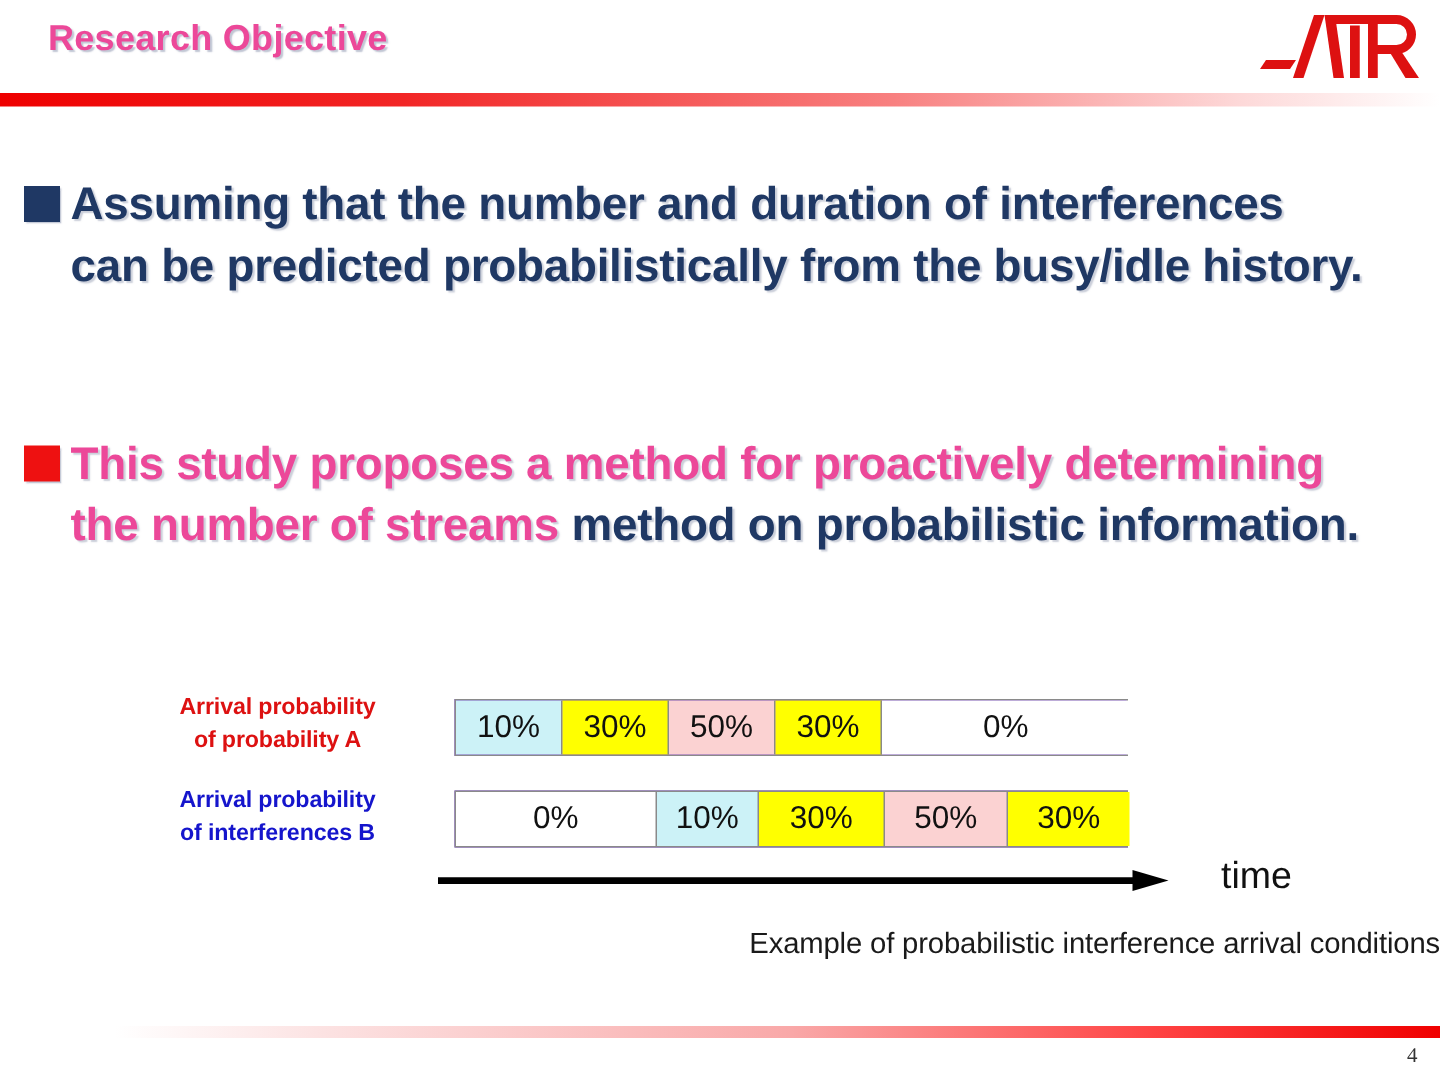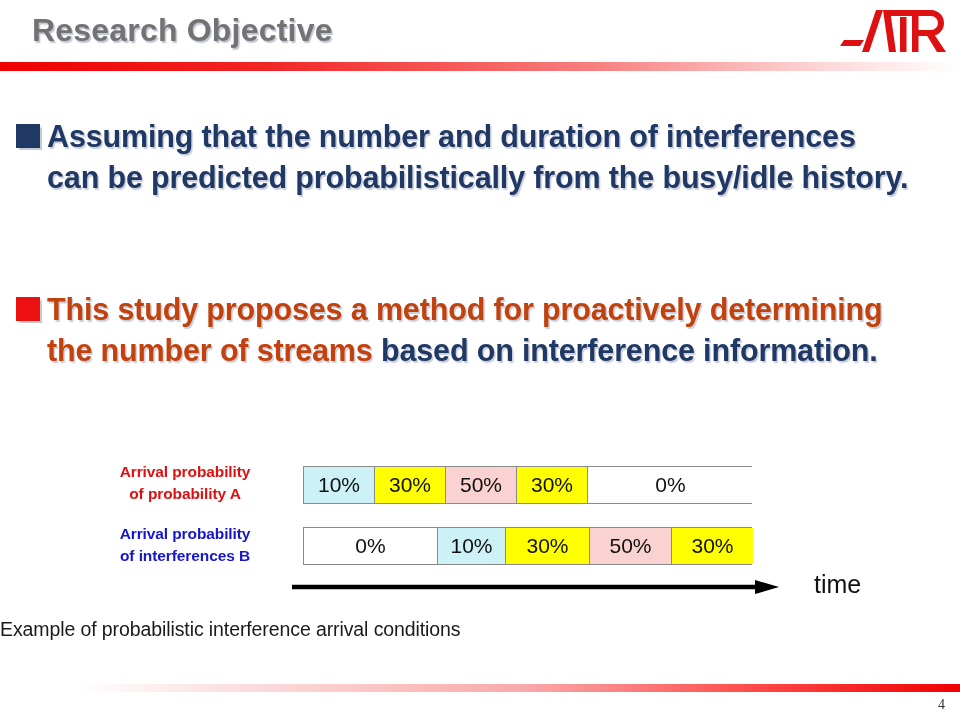--- a/index.html
+++ b/index.html
@@ -13,23 +13,23 @@
     position: relative;
     overflow: hidden;
     font-family: "Liberation Sans", sans-serif;
   }
 
   
   #slide-title {
     position: absolute;
     left: 32px;
     top: 12px;
-    font-size: 32px;
+    font-size: 24px;
     font-weight: bold;
-    color: #737373;
+    color: #ec4899;
     letter-spacing: 0.2px;
     text-shadow: 1.5px 1.5px 1px rgba(140,150,175,0.55);
     white-space: nowrap;
   }
 
   #atr-logo {
     position: absolute;
     right: 12px;
     top: 6px;
     width: 110px;
@@ -68,21 +68,21 @@
   .marker-red  { background: #EE1111; }
 
   .bullet-text {
     font-size: 30.5px;
     font-weight: bold;
     line-height: 1.33;
     letter-spacing: -0.15px;
     text-shadow: 1.5px 1.5px 1px rgba(150,158,180,0.5);
   }
   .t-navy { color: #1F3864; }
-  .t-red  { color: #c2410c; }
+  .t-red  { color: #ec4899; }
 
   
   #diagram { position: absolute; left: 0; top: 450px; width: 960px; height: 210px; }
 
   .row-label {
     position: absolute;
     width: 200px;
     text-align: center;
     font-size: 15.5px;
     font-weight: bold;
@@ -129,21 +129,21 @@
     top: 120px;
     font-size: 25px;
     color: #111111;
     margin-left: 28px;
   }
   #diagram-caption {
     position: absolute;
     left: 0;
     top: 168px;
     width: 960px;
-    text-align: left;
+    text-align: right;
     font-size: 19.5px;
     color: #1a1a1a;
     letter-spacing: -0.1px;
   }
 
   
   #footer-rule {
     position: absolute;
     left: 0;
     top: 684px;
@@ -189,21 +189,21 @@
 <div class="bullet-block" id="bullet-1">
   <div class="bullet-marker marker-navy"></div>
   <div class="bullet-text">
     <span class="t-navy">Assuming that the number and duration of interferences can be predicted probabilistically from the busy/idle history.</span>
   </div>
 </div>
 
 <div class="bullet-block" id="bullet-2">
   <div class="bullet-marker marker-red"></div>
   <div class="bullet-text">
-    <span class="t-red">This study proposes a method for proactively determining the number of streams </span><span class="t-navy">based on interference information.</span>
+    <span class="t-red">This study proposes a method for proactively determining the number of streams </span><span class="t-navy">method on probabilistic information.</span>
   </div>
 </div>
 
 <div id="diagram">
 
   <div class="row-label" id="label-a">
     <span>Arrival probability</span><br>
     <span>of probability A</span>
   </div>
 

